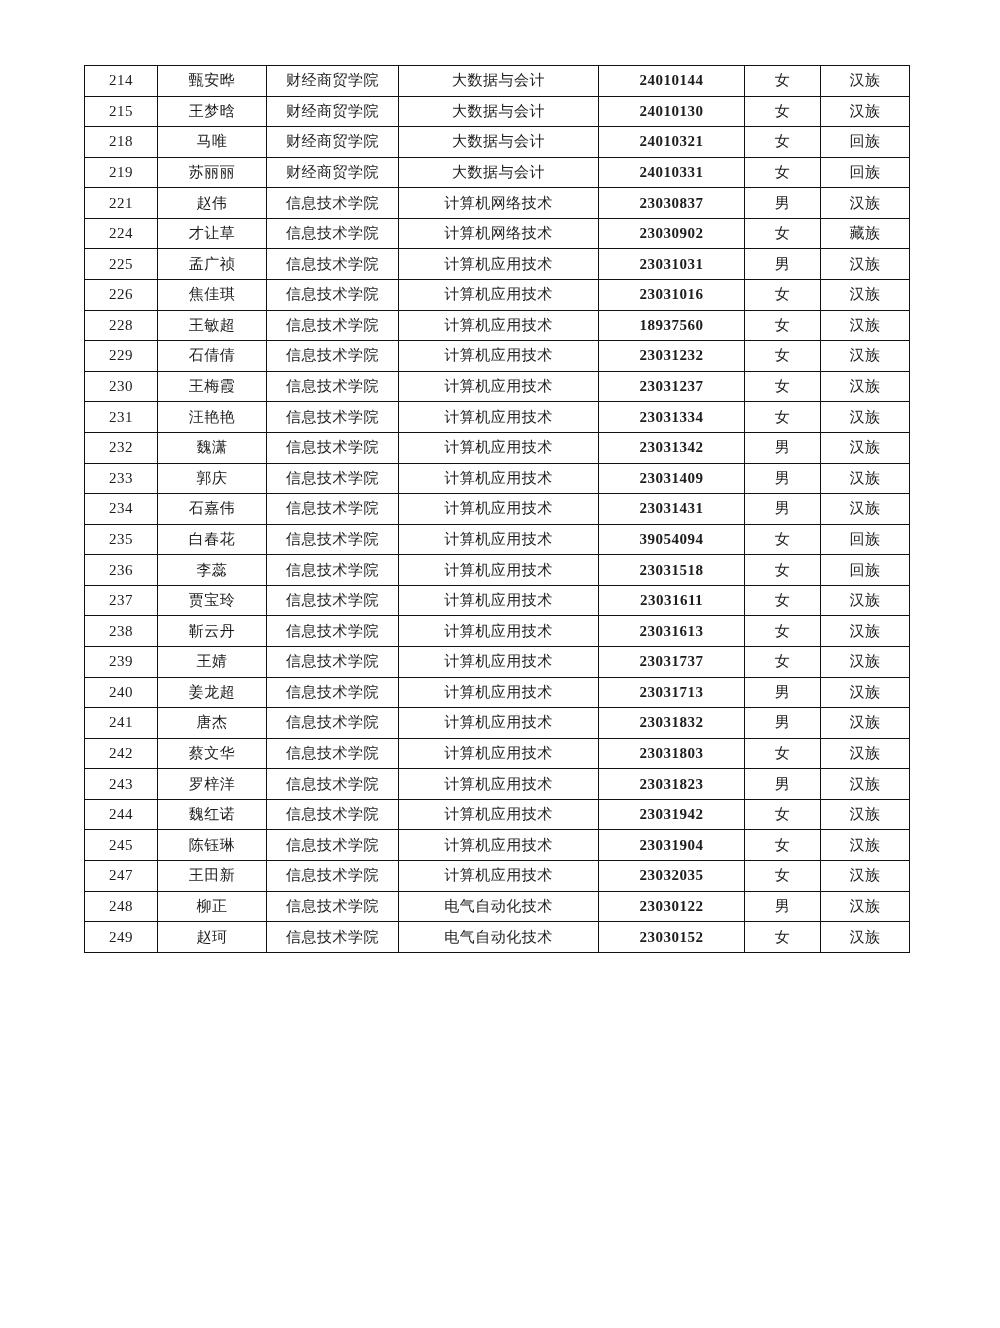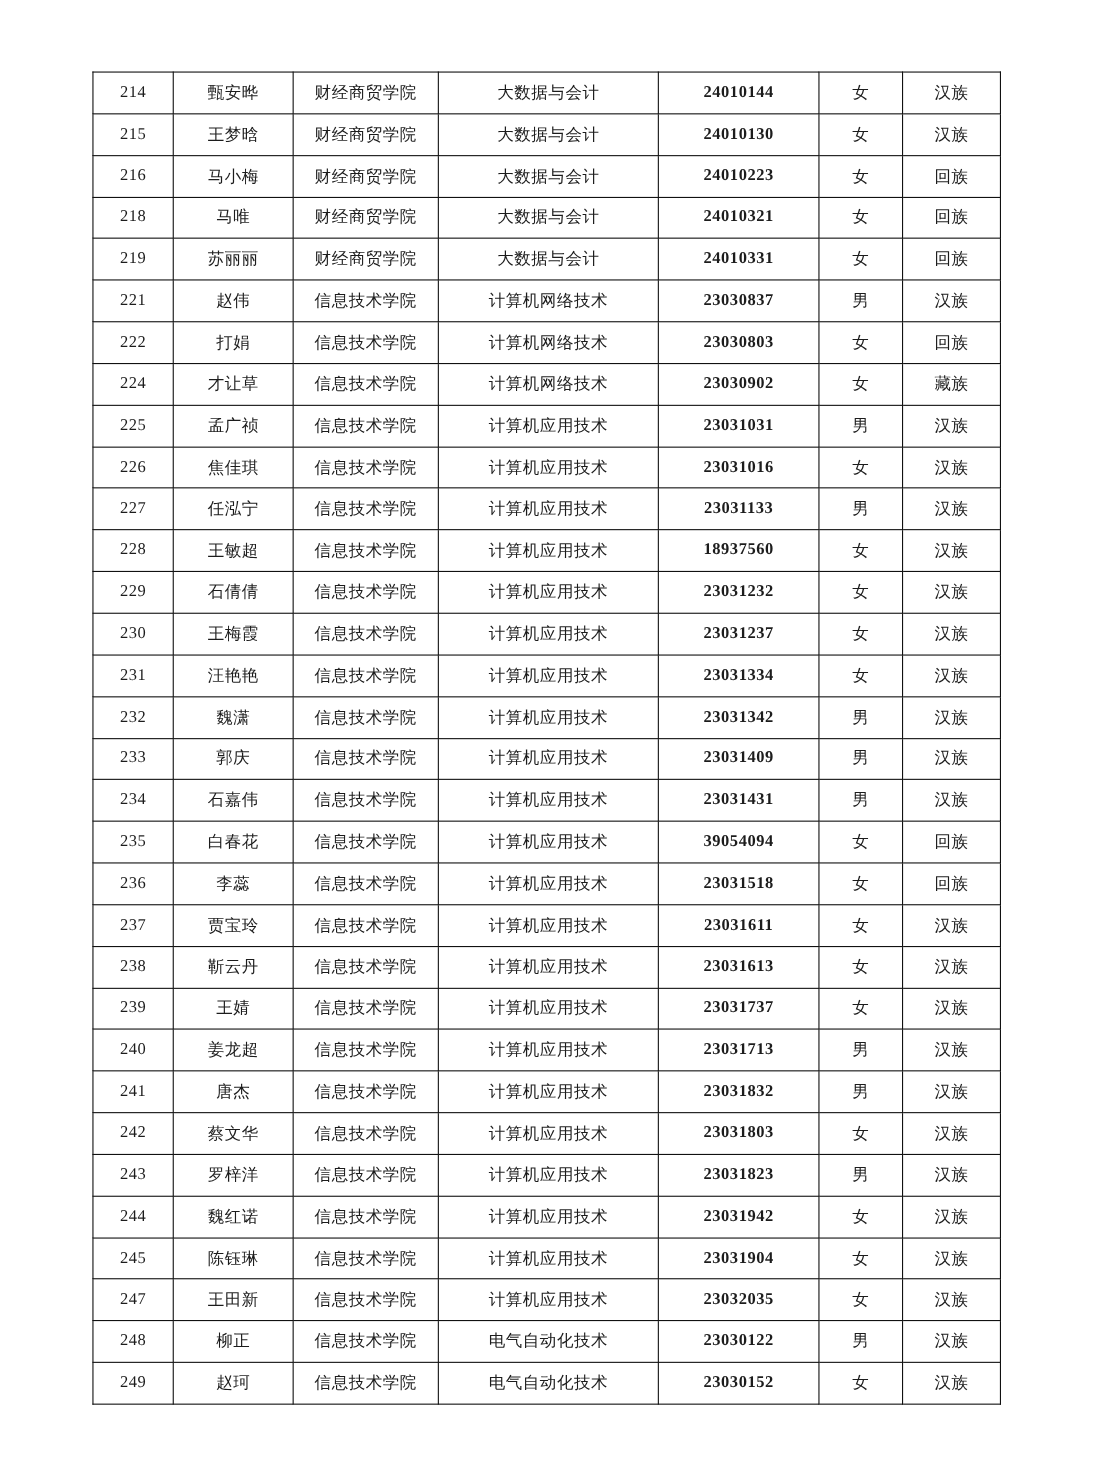--- a/index.html
+++ b/index.html
@@ -19,21 +19,21 @@
     left: 0; top: 0;
     width: 1000px;
     height: 1328px;
     background: #ffffff;
   }
   table.roster {
     position: absolute;
     left: 84px;
     top: 65px;
     width: 818px;
-    height: 1212px;
+    height: 888px;
     border-collapse: collapse;
     table-layout: fixed;
     padding-left: 44px;
   }
   table.roster td {
     border: 1.6px solid #111111;
     text-align: center;
     vertical-align: middle;
     font-size: 15px;
     letter-spacing: 0.5px;
@@ -68,29 +68,20 @@
         <tr>
           <td class="c-no">215</td>
           <td class="c-name">王梦晗</td>
           <td class="c-college">财经商贸学院</td>
           <td class="c-major">大数据与会计</td>
           <td class="c-id">24010130</td>
           <td class="c-gender">女</td>
           <td class="c-ethnicity">汉族</td>
         </tr>
         <tr>
-          <td class="c-no">216</td>
-          <td class="c-name">马小梅</td>
-          <td class="c-college">财经商贸学院</td>
-          <td class="c-major">大数据与会计</td>
-          <td class="c-id">24010223</td>
-          <td class="c-gender">女</td>
-          <td class="c-ethnicity">回族</td>
-        </tr>
-        <tr>
           <td class="c-no">218</td>
           <td class="c-name">马唯</td>
           <td class="c-college">财经商贸学院</td>
           <td class="c-major">大数据与会计</td>
           <td class="c-id">24010321</td>
           <td class="c-gender">女</td>
           <td class="c-ethnicity">回族</td>
         </tr>
         <tr>
           <td class="c-no">219</td>
@@ -104,29 +95,20 @@
         <tr>
           <td class="c-no">221</td>
           <td class="c-name">赵伟</td>
           <td class="c-college">信息技术学院</td>
           <td class="c-major">计算机网络技术</td>
           <td class="c-id">23030837</td>
           <td class="c-gender">男</td>
           <td class="c-ethnicity">汉族</td>
         </tr>
         <tr>
-          <td class="c-no">222</td>
-          <td class="c-name">打娟</td>
-          <td class="c-college">信息技术学院</td>
-          <td class="c-major">计算机网络技术</td>
-          <td class="c-id">23030803</td>
-          <td class="c-gender">女</td>
-          <td class="c-ethnicity">回族</td>
-        </tr>
-        <tr>
           <td class="c-no">224</td>
           <td class="c-name">才让草</td>
           <td class="c-college">信息技术学院</td>
           <td class="c-major">计算机网络技术</td>
           <td class="c-id">23030902</td>
           <td class="c-gender">女</td>
           <td class="c-ethnicity">藏族</td>
         </tr>
         <tr>
           <td class="c-no">225</td>
@@ -137,29 +119,20 @@
           <td class="c-gender">男</td>
           <td class="c-ethnicity">汉族</td>
         </tr>
         <tr>
           <td class="c-no">226</td>
           <td class="c-name">焦佳琪</td>
           <td class="c-college">信息技术学院</td>
           <td class="c-major">计算机应用技术</td>
           <td class="c-id">23031016</td>
           <td class="c-gender">女</td>
-          <td class="c-ethnicity">汉族</td>
-        </tr>
-        <tr>
-          <td class="c-no">227</td>
-          <td class="c-name">任泓宁</td>
-          <td class="c-college">信息技术学院</td>
-          <td class="c-major">计算机应用技术</td>
-          <td class="c-id">23031133</td>
-          <td class="c-gender">男</td>
           <td class="c-ethnicity">汉族</td>
         </tr>
         <tr>
           <td class="c-no">228</td>
           <td class="c-name">王敏超</td>
           <td class="c-college">信息技术学院</td>
           <td class="c-major">计算机应用技术</td>
           <td class="c-id">18937560</td>
           <td class="c-gender">女</td>
           <td class="c-ethnicity">汉族</td>

